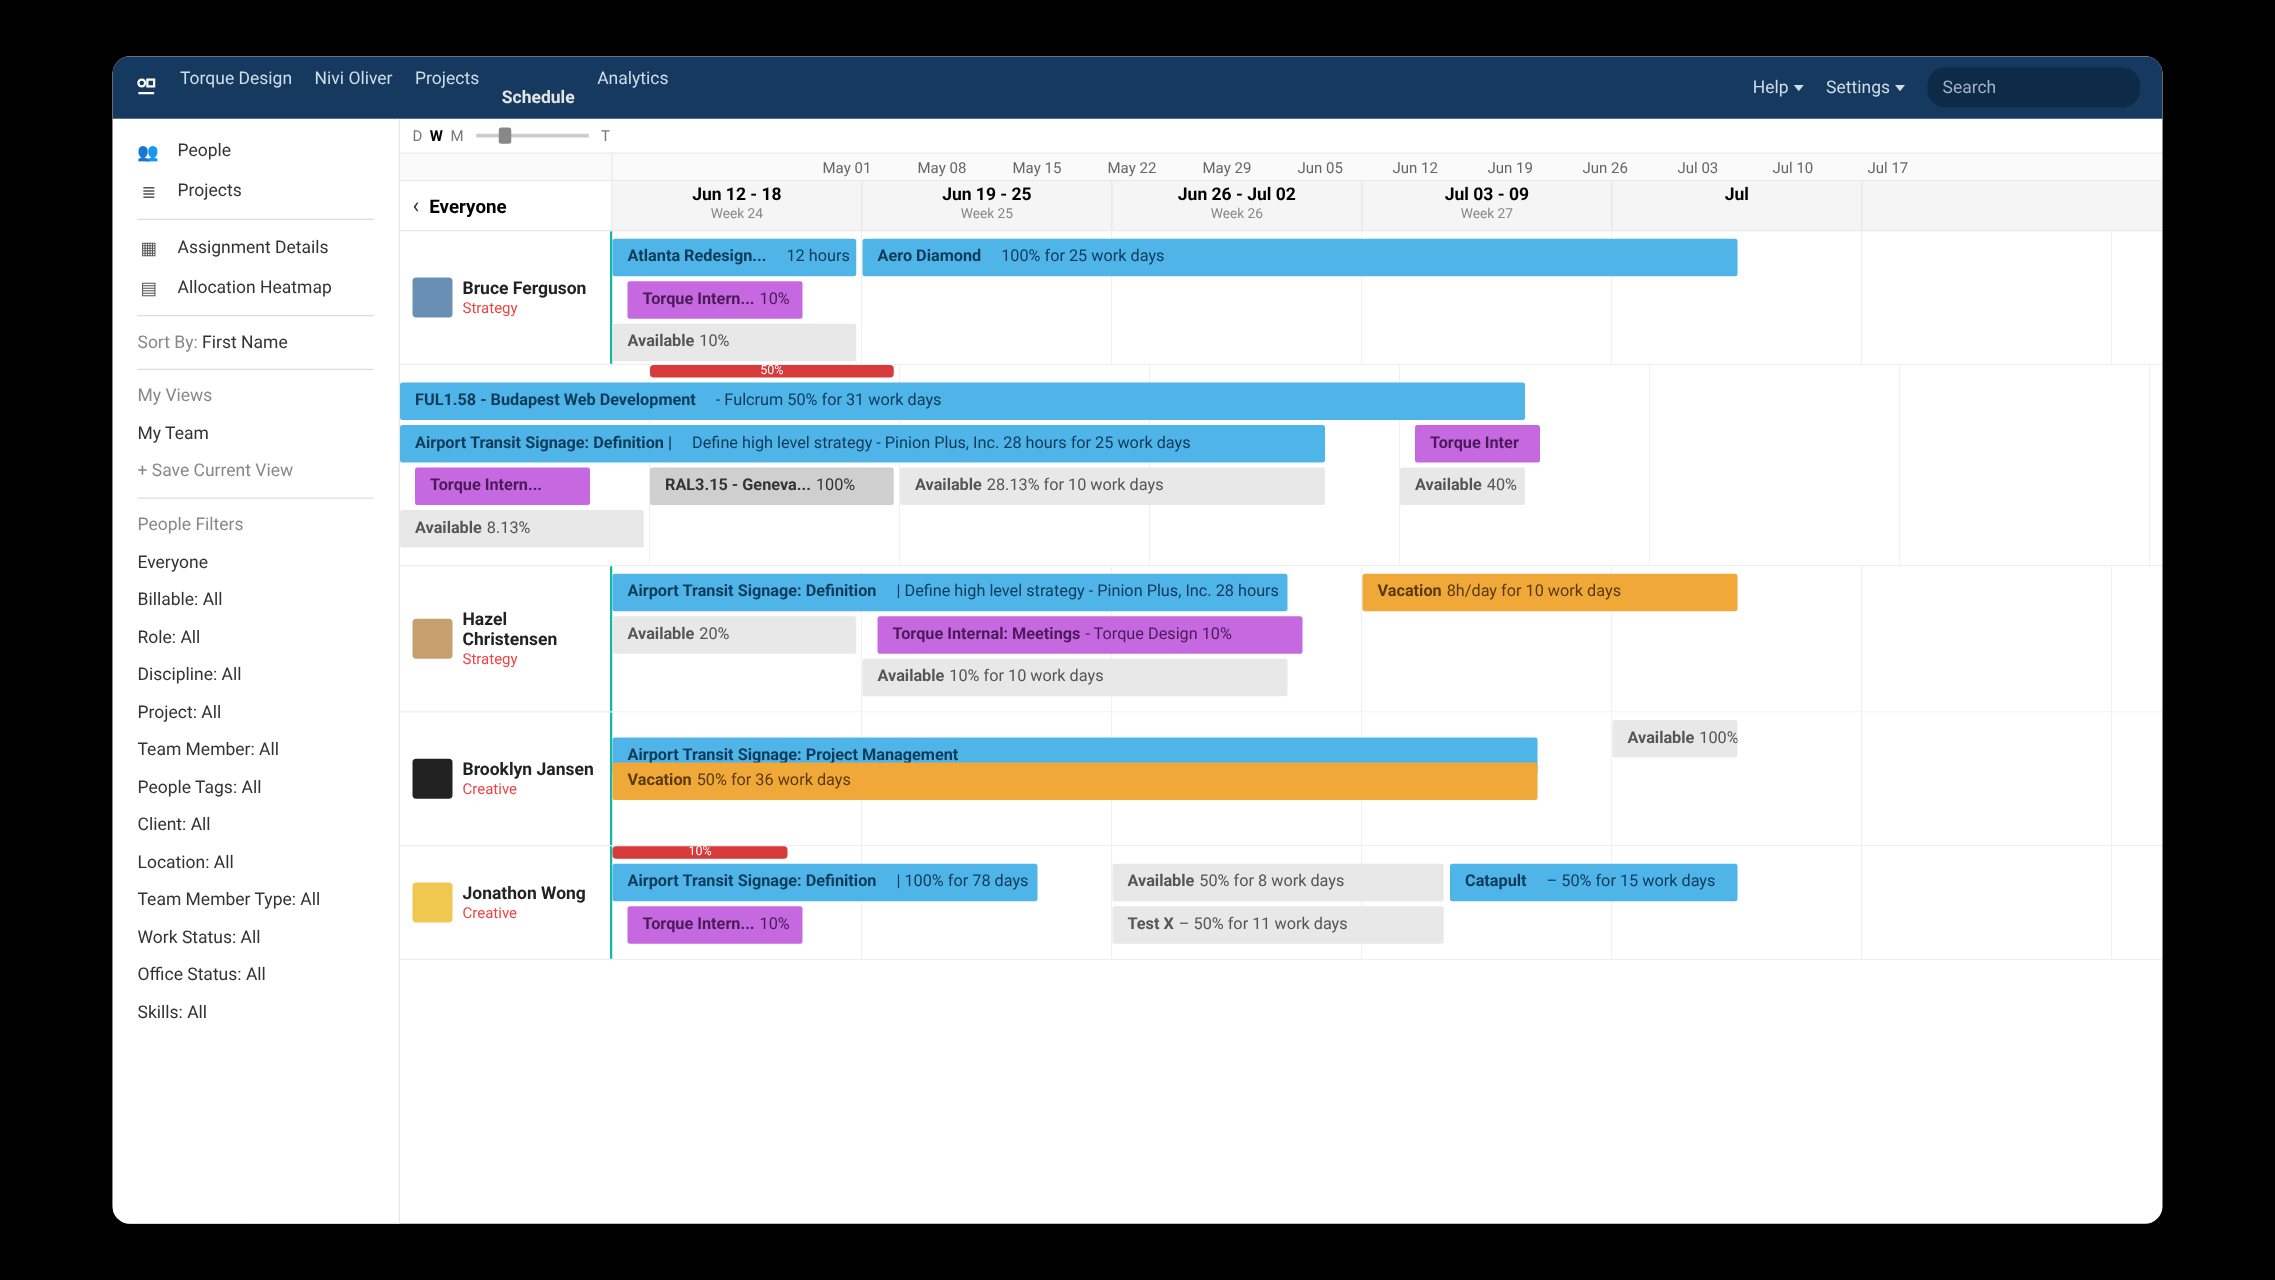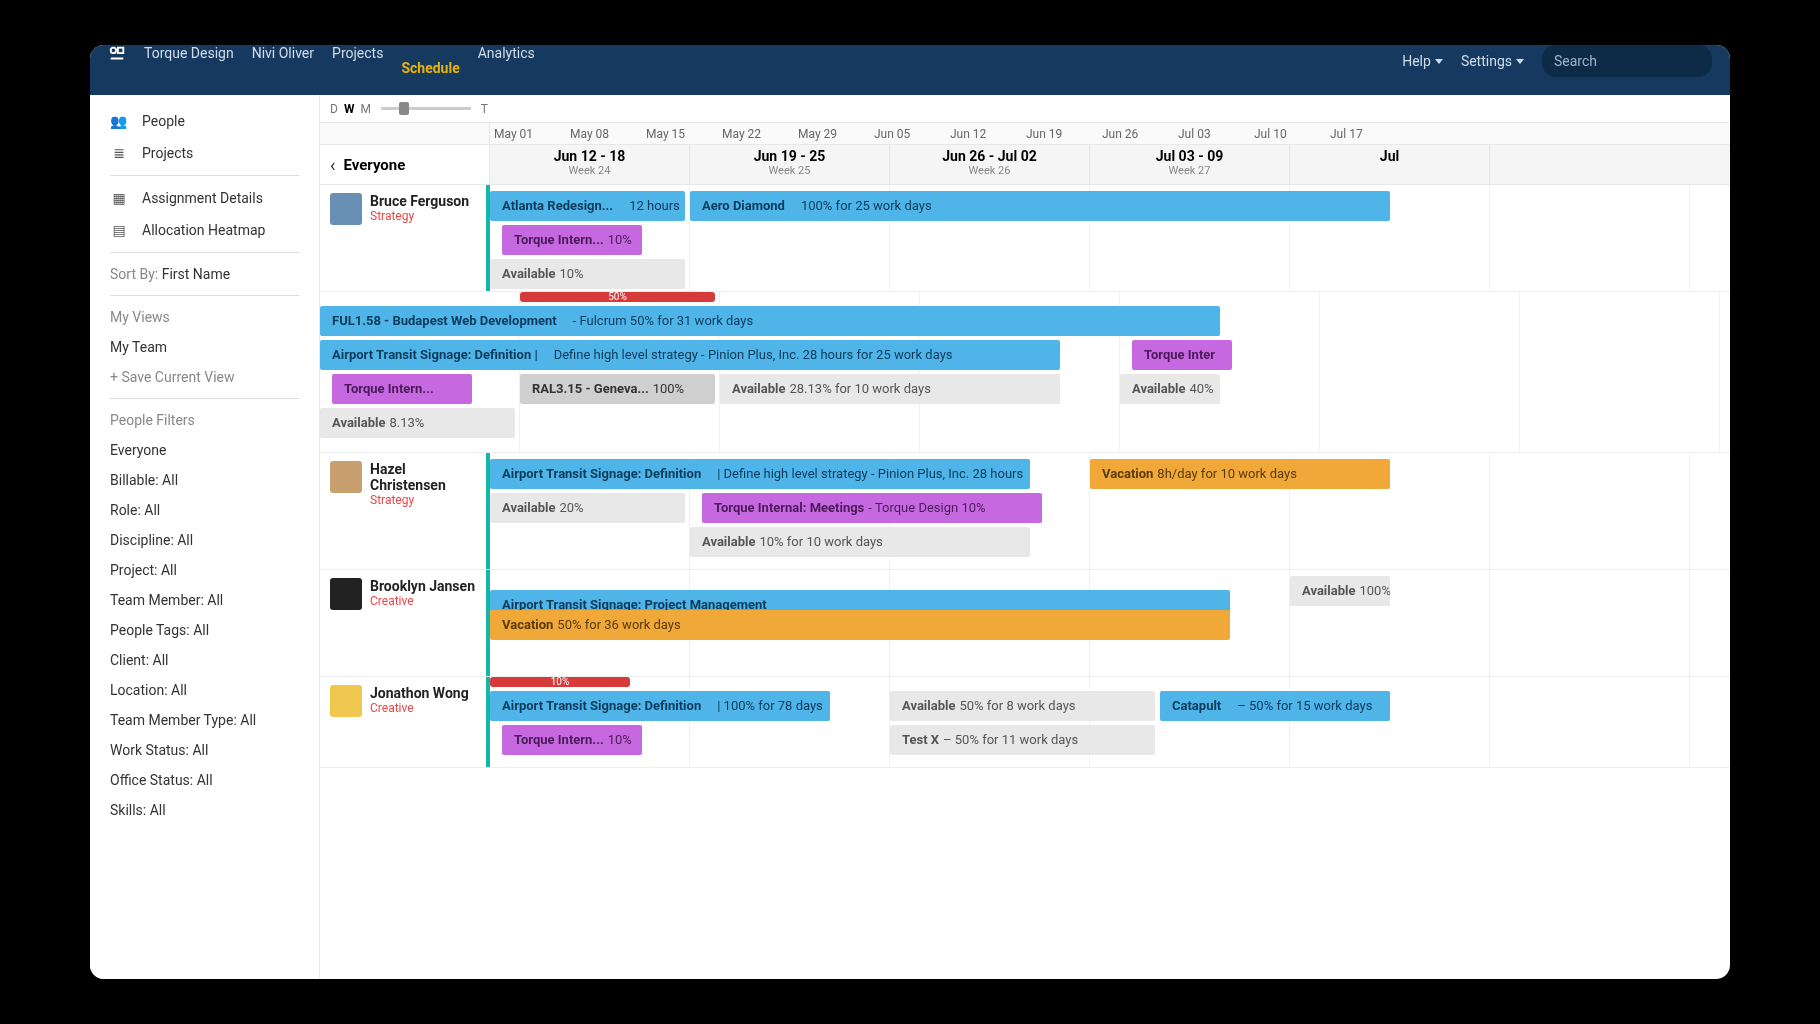--- a/index.html
+++ b/index.html
@@ -1,22 +1,22 @@
 <!DOCTYPE html>
 <html><head>
 <meta charset="utf-8">
 <style>
 * { margin:0; padding:0; box-sizing:border-box; font-family:-apple-system,BlinkMacSystemFont,"Segoe UI",Roboto,Arial,sans-serif; }
 body { background:#000; width:1820px; height:1024px; padding:45px 90px; }
 .app { width:100%; height:100%; background:#fff; border-radius:14px; overflow:hidden; display:flex; flex-direction:column; }
-.topbar { background:#163a5f; height:50px; display:flex; align-items:flex-start; padding:0 18px; color:#fff; font-size:14px; }
+.topbar { background:#163a5f; height:50px; display:flex; align-items:center; padding:0 18px; color:#fff; font-size:14px; }
 .topbar .logo { width:18px; height:18px; margin-right:18px; }
 .topbar .nav { display:flex; gap:18px; }
 .topbar .nav span { color:#d0dce8; cursor:pointer; }
-.topbar .nav span.active { color:#eab308; font-weight:700;margin-top:15px; }
+.topbar .nav span.active { color:#e5e5e5; font-weight:700;margin-top:15px; }
 .topbar .spacer { flex:1; }
 .topbar .right { display:flex; align-items:center; gap:18px; }
 .topbar .help, .topbar .settings { color:#d0dce8; cursor:pointer; display:flex; align-items:center; gap:4px; }
 .topbar .caret { width:0;height:0;border-left:4px solid transparent;border-right:4px solid transparent;border-top:5px solid #d0dce8;}
 .search { background:#0d2b47; border:none; color:#fff; padding:8px 12px; width:170px; border-radius:14px; font-size:14px; }
 .search::placeholder{color:#9fb3c8;}
 .body { flex:1; display:flex; overflow:hidden; }
 .sidebar { width:230px; background:#fff; border-right:1px solid #e8e8e8; padding:10px 0; font-size:14px; color:#333; overflow:hidden;}
 .sb-item { display:flex; align-items:center; gap:14px; padding:8px 20px; cursor:pointer; }
 .sb-item .ico { width:18px; height:14px; display:flex; align-items:center; justify-content:center; color:#555;}
@@ -26,33 +26,33 @@
 .main { flex:1; display:flex; flex-direction:column; overflow:hidden; position:relative;}
 .controls { height:28px; display:flex; align-items:center; padding:0 10px; font-size:12px; color:#444; gap:10px; border-bottom:1px solid #e8e8e8; background:#fff;}
 .controls .zoom { display:flex; gap:6px; }
 .controls .zoom span { cursor:pointer; color:#777; }
 .controls .zoom span.active { font-weight:700; color:#000;}
 .controls .slider { flex:0 0 90px; height:3px; background:#ccc; position:relative; }
 .controls .slider .thumb { position:absolute; left:18px; top:-5px; width:10px; height:13px; background:#888; border-radius:2px;}
 .controls .tlabel { color:#777; }
 .timeline-head { height:22px; display:flex; font-size:12px; color:#666; border-bottom:1px solid #e8e8e8; background:#fafafa;}
 .timeline-head .leftcol { width:170px; flex-shrink:0; border-right:1px solid #e8e8e8;}
-.timeline-head .dates { flex:1; display:flex; }
+.timeline-head .dates { flex:1; display:flex;justify-content:center; }
 .timeline-head .dates span { width:76px; padding-left:4px; line-height:22px;}
 .weekbar { height:40px; display:flex; border-bottom:1px solid #e8e8e8; background:#f5f5f5;}
 .weekbar .leftcol { width:170px; flex-shrink:0; display:flex; align-items:center; padding-left:10px; gap:8px; border-right:1px solid #e8e8e8; background:#fff;}
 .weekbar .leftcol .chev { font-size:18px; color:#333; cursor:pointer;}
 .weekbar .leftcol .title { font-weight:700; font-size:15px;}
 .weekbar .weeks { flex:1; display:flex; }
 .weekbar .wk { flex:0 0 200px; border-right:1px solid #e5e5e5; text-align:center; }
 .weekbar .wk .range { font-weight:700; font-size:14px; margin-top:3px;}
 .weekbar .wk .num { font-size:11px; color:#888;}
 .rows { flex:1; overflow:hidden; position:relative;}
 .person { display:flex; border-bottom:1px solid #eee;}
-.person .info { width:170px; flex-shrink:0; padding:8px 10px; display:flex; gap:8px; border-right:4px solid #14b8a6; align-items:flex-start;}
+.person .info { width:170px; flex-shrink:0; padding:8px 10px; display:flex; gap:8px; border-right:2px solid #14b8a6; align-items:center;}
 .avatar { width:32px; height:32px; border-radius:3px; flex-shrink:0; background:#ccc;}
 .person .name { font-weight:700; font-size:14px; color:#222;}
 .person .role { font-size:12px; color:#ef4444;}
 .lane { flex:1; position:relative; padding:6px 0; background:repeating-linear-gradient(90deg,#fff 0,#fff 199px,#f0f0f0 199px,#f0f0f0 200px);}
 .bar { position:absolute; height:30px; line-height:30px; padding:0 12px; border-radius:2px; font-size:13px; white-space:nowrap; overflow:hidden; cursor:pointer; display:flex; align-items:center; gap:4px;}
 .bar .b { font-weight:700; }
 .c-blue { background:#4fb4e8; color:#0d3b5a;gap:16px;}
 .c-purple { background:#c669e0; color:#4a1a5a;margin-left:12px;}
 .c-gray { background:#e8e8e8; color:#555;}
 .c-darkgray { background:#cfcfcf; color:#333;}

